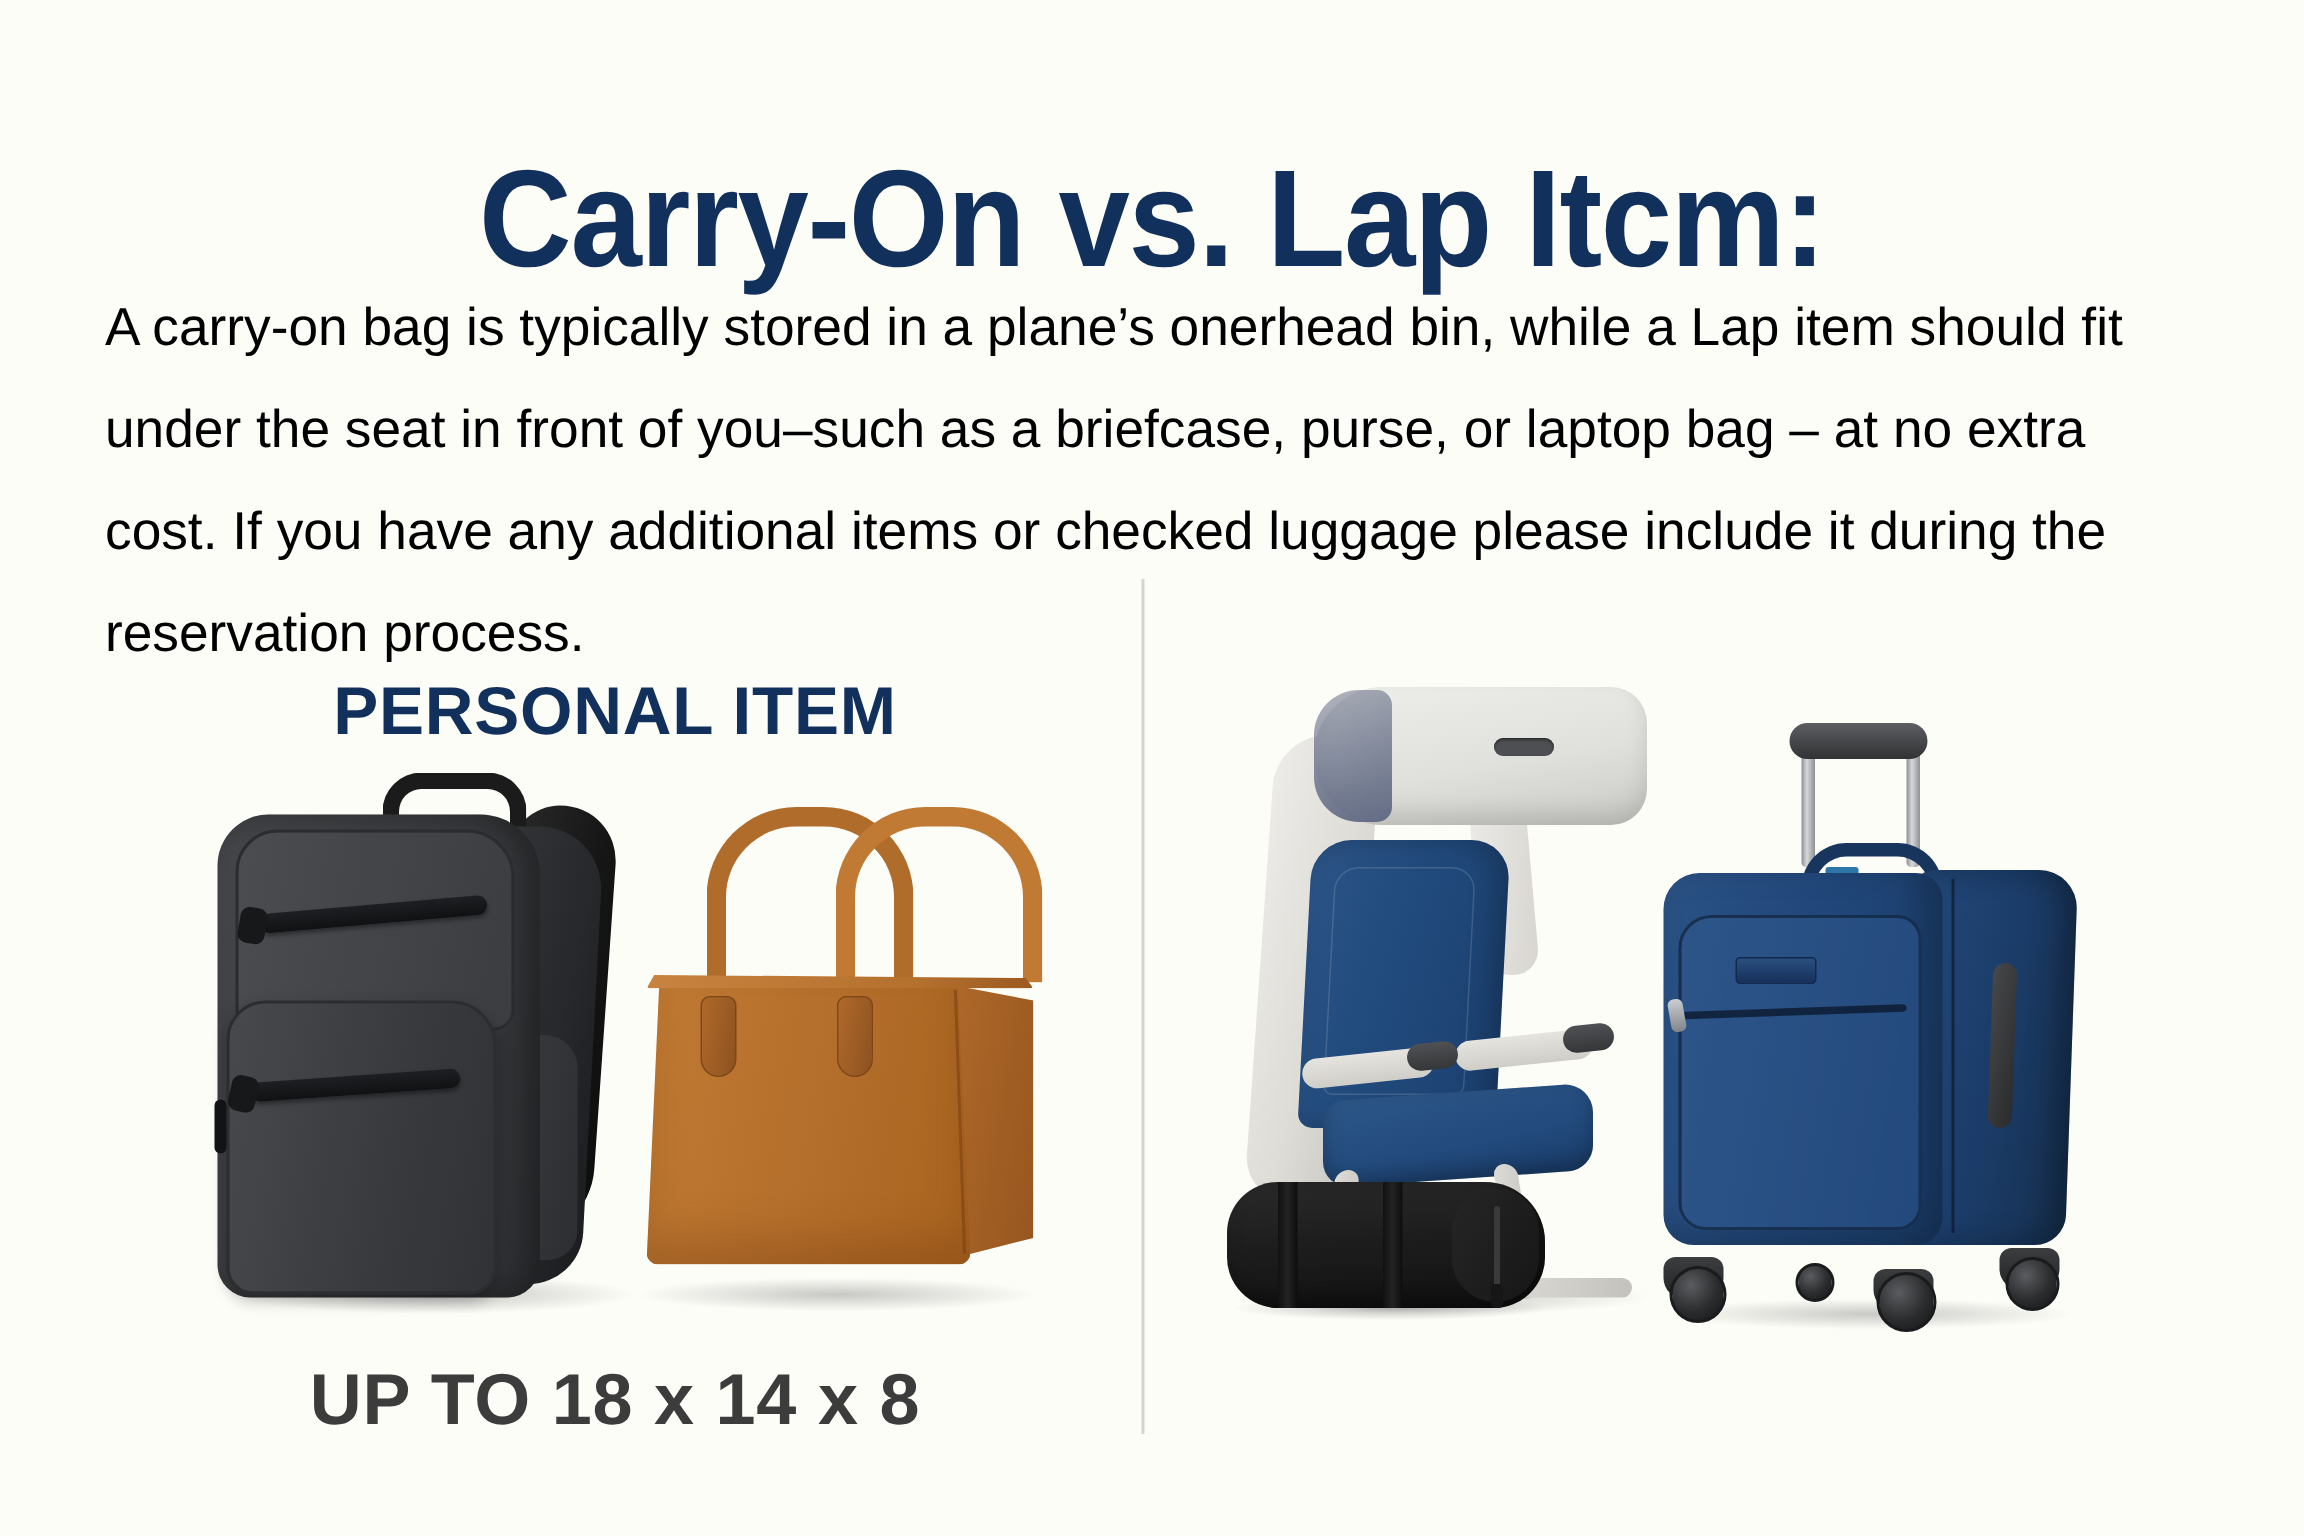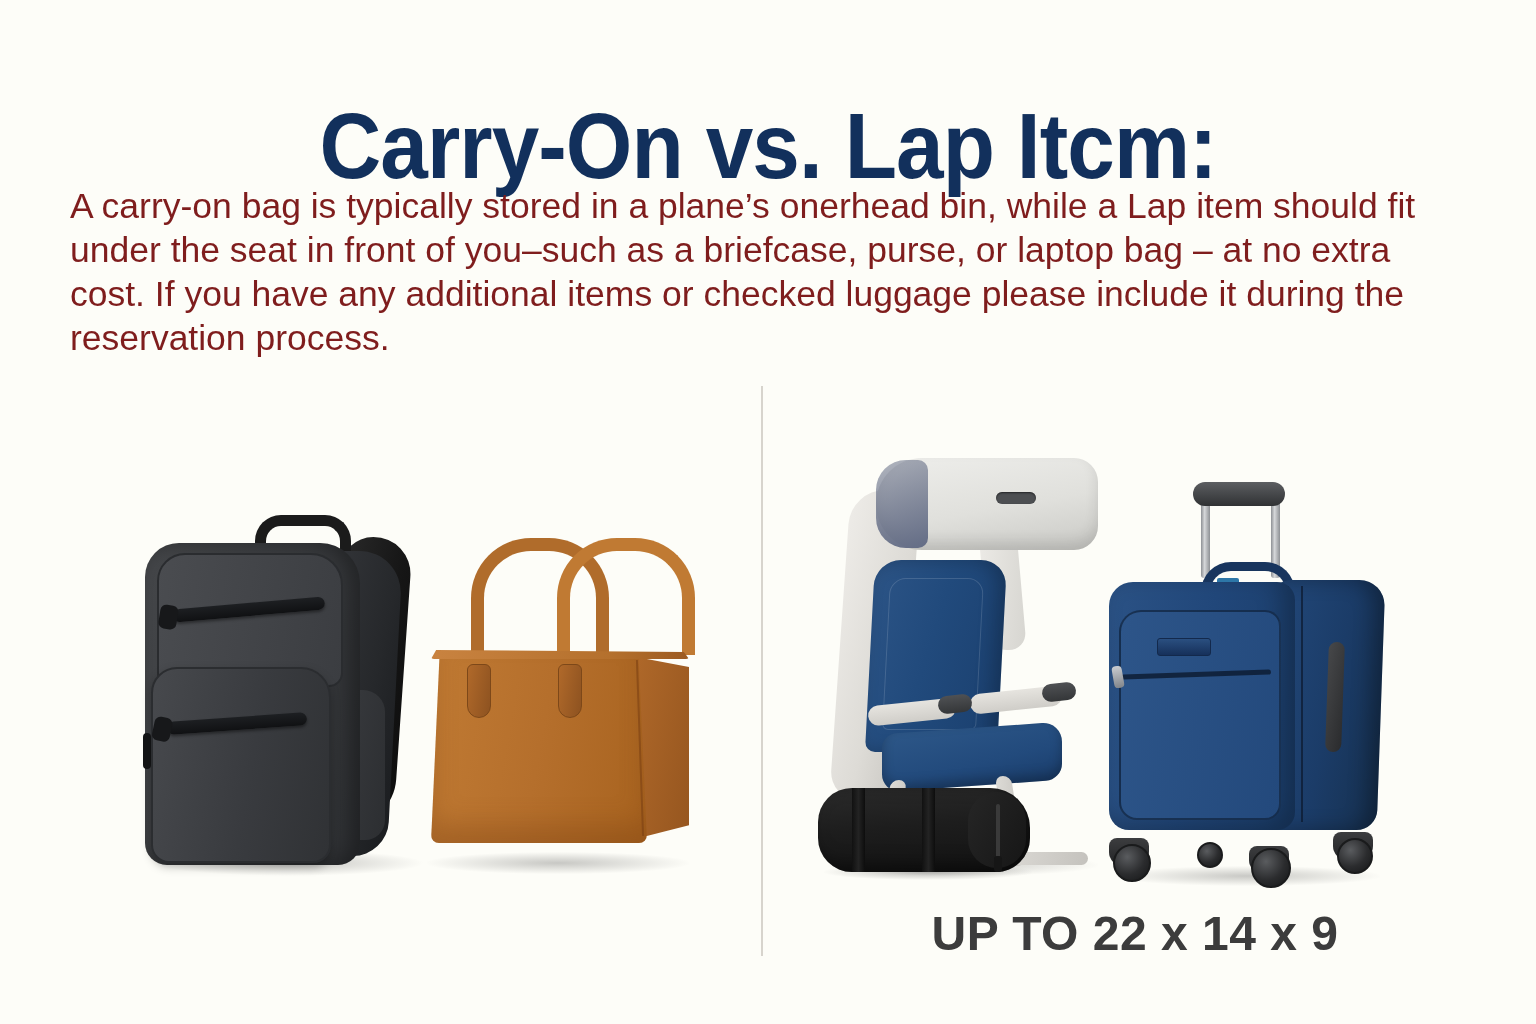--- a/index.html
+++ b/index.html
@@ -39,23 +39,23 @@
     transform-origin: center top;
     white-space: nowrap;
   }
 
   
   .intro {
     position: absolute;
     top: 148px;
     left: 70px;
     width: 1400px;
-    color: #7f1d1d;
+    color: #000000;
     font-size: 35.5px;
-    line-height: 44px;
+    line-height: 68px;
     font-family: "Liberation Sans Narrow", "Liberation Sans", sans-serif;
     letter-spacing: 0px;
   }
 
   
   .divider {
     position: absolute;
     left: 761px;
     top: 386px;
     width: 2px;
@@ -416,20 +416,21 @@
 <div id="page">
 
   <h1 class="title">Carry-On vs. Lap Itcm:</h1>
 
   <p class="intro">A carry-on bag is typically stored in a plane’s onerhead bin, while a Lap item should fit under the seat in front of you–such as a briefcase, purse, or laptop bag – at no extra cost. If you have any additional items or checked luggage please include it during the reservation process.</p>
 
   <div class="divider"></div>
 
   <div class="col-head" id="head-left">
     <br>
+    <span>PERSONAL ITEM</span>
   </div>
 
 
   <div class="art" id="backpack">
     <div class="bp-shadow"></div>
     <div class="bp-strap-r"></div>
     <div class="bp-handle"></div>
     <div class="bp-side"></div>
     <div class="bp-sidepocket"></div>
     <div class="bp-body"></div>
@@ -499,16 +500,16 @@
     <div class="sc-sidehandle"></div>
     <div class="sc-wheelhouse" id="sc-wh-1"></div>
     <div class="sc-wheelhouse" id="sc-wh-2"></div>
     <div class="sc-wheelhouse" id="sc-wh-3"></div>
     <div class="sc-wheel" id="sc-w-1"></div>
     <div class="sc-wheel" id="sc-w-2"></div>
     <div class="sc-wheel" id="sc-w-3"></div>
     <div class="sc-wheel" id="sc-w-4"></div>
   </div>
 
-
-  <div class="dim-caption" id="dim-right">UP TO 22 x 14 x 9</div>
+  <div class="dim-caption" id="dim-left">UP TO 18 x 14 x 8</div>
+
 
 </div>
 
 </body></html>

